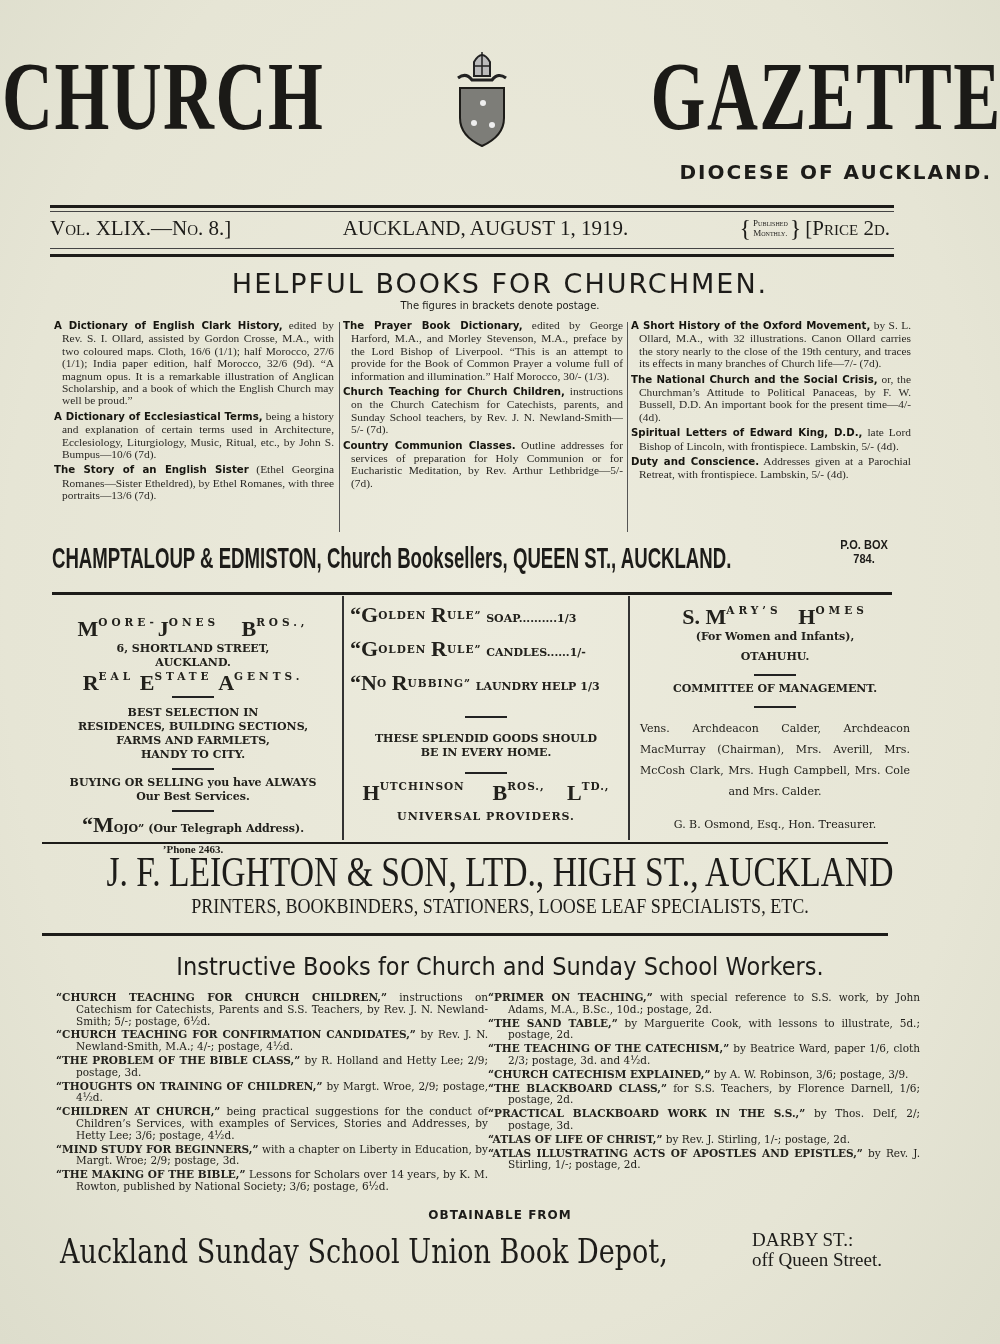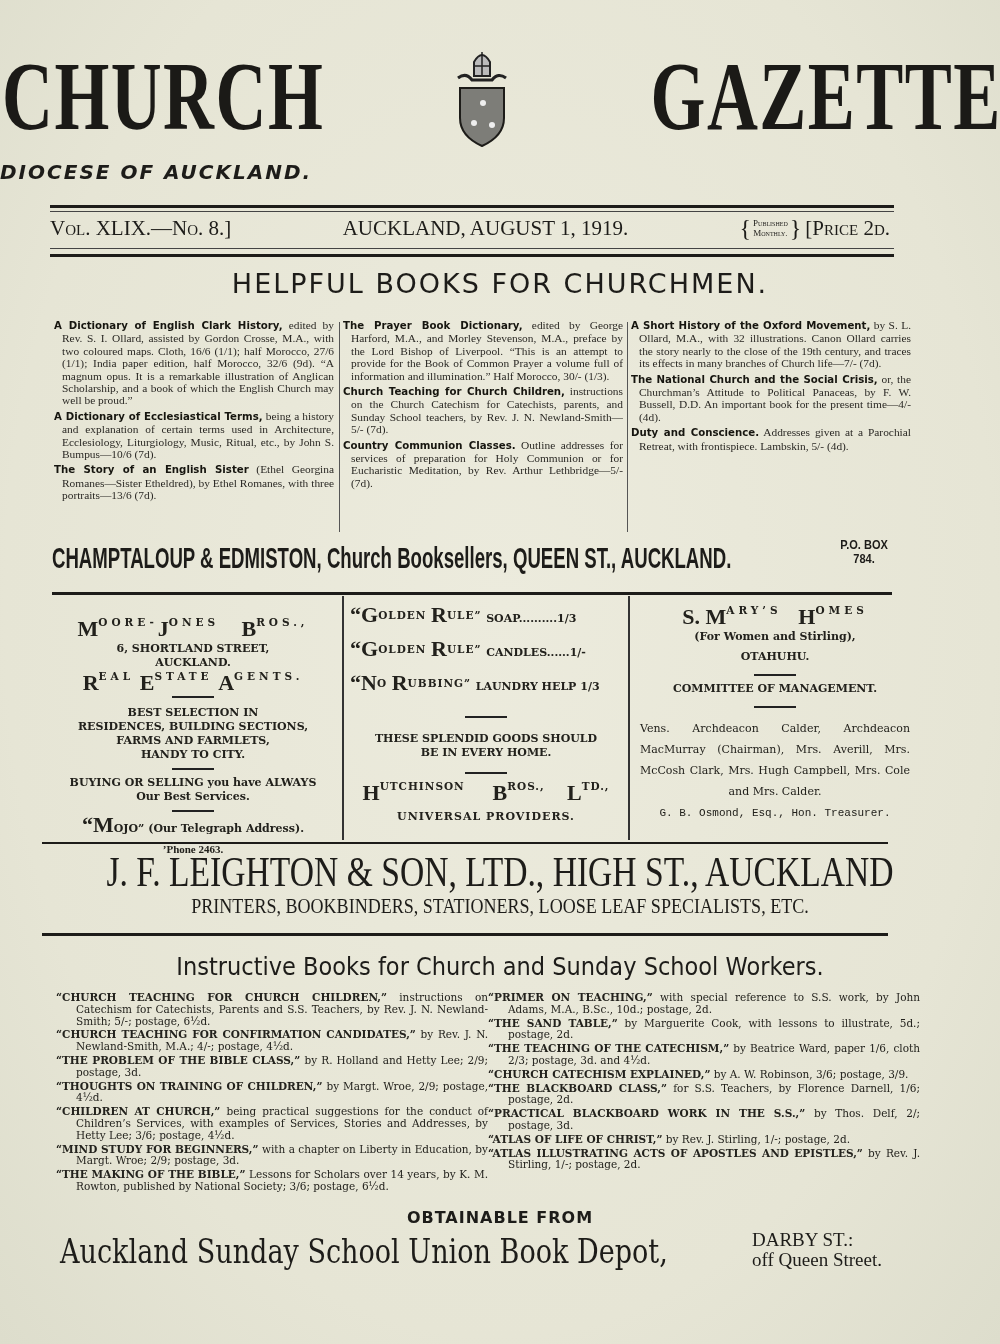--- a/index.html
+++ b/index.html
@@ -5,21 +5,21 @@
   html,body{margin:0;padding:0;}
   body{width:1000px;height:1344px;background:#e9e8d9;color:#1d1c19;font-family:"DejaVu Serif",serif;position:relative;overflow:hidden;}
   .page{position:absolute;left:0;top:0;width:1000px;height:1344px;background:radial-gradient(ellipse at 50% 45%,#ecebdd 0%,#e6e5d5 70%,#ddddcc 100%);}
   .abs{position:absolute;}
   
   .mast{left:60px;top:40px;width:880px;height:120px;}
   .mast-word{position:absolute;top:0;font-family:"Liberation Serif",serif;font-weight:bold;font-size:98px;line-height:112px;transform:scaleX(0.72);color:#1b1a17;letter-spacing:2px;}
   .mast-left{left:-58px;transform-origin:left center;}
   .mast-right{right:-62px;transform-origin:right center;}
   .emblem{position:absolute;left:392px;top:8px;width:60px;height:100px;}
-  .diocese{left:0;width:992px;top:160px;text-align:left;font-family:"DejaVu Sans",sans-serif;font-size:20px;letter-spacing:2px;font-weight:bold;font-style:italic;}
+  .diocese{left:0;width:992px;top:160px;text-align:right;font-family:"DejaVu Sans",sans-serif;font-size:20px;letter-spacing:2px;font-weight:bold;}
   .rule{position:absolute;background:#1d1c19;}
   .thin{position:absolute;background:#444;}
   .issue-bar{left:50px;top:212px;width:840px;height:32px;font-family:"Liberation Serif",serif;font-size:21px;display:flex;align-items:center;justify-content:space-between;}
   .issue-bar .sc{font-variant:small-caps;}
   .pubm{display:inline-flex;align-items:center;gap:2px;font-size:9px;line-height:10px;text-align:center;font-variant:small-caps;}
   .pubm .br{font-size:24px;line-height:24px;font-weight:lighter;}
   .helpful{left:0;width:1000px;top:268px;text-align:center;font-family:"DejaVu Sans",sans-serif;font-size:27px;letter-spacing:2px;}
   .fig{left:0;width:1000px;top:300px;text-align:center;font-family:"DejaVu Sans",sans-serif;font-size:10px;}
   .bcol{position:absolute;top:319px;font-family:"Liberation Serif",serif;font-size:11.4px;line-height:12.4px;text-align:justify;color:#2a2824;}
   .bcol .entry{margin:0 0 3px 0;padding-left:8px;text-indent:-8px;}
@@ -33,21 +33,21 @@
   .cap{font-size:22px;font-family:"Liberation Serif",serif;}
   .sm{font-size:10.5px;letter-spacing:4px;vertical-align:top;}
   .dash{width:42px;height:2px;background:#222;margin:6px auto;}
   .golden{font-size:11px;font-weight:bold;text-align:left;line-height:30px;}
   .leighton{left:0;width:1000px;top:850px;text-align:center;font-family:"Liberation Serif",serif;font-size:42px;line-height:44px;transform:scaleX(0.8);}
   .leighton2{left:0;width:1000px;top:893px;text-align:center;font-family:"Liberation Serif",serif;font-size:22px;transform:scaleX(0.82);}
   .instr{left:0;width:1000px;top:952px;text-align:center;font-family:"DejaVu Sans",sans-serif;font-size:25px;transform:scaleX(0.9);}
   .icol{position:absolute;top:992px;width:432px;font-family:"DejaVu Serif",serif;font-size:10.5px;line-height:11.8px;color:#23221d;text-align:justify;}
   .icol .entry{margin-bottom:2px;padding-left:20px;text-indent:-20px;}
   .icol b{font-weight:bold;}
-  .obt{left:0;width:1000px;top:1208px;text-align:center;font-family:"DejaVu Sans",sans-serif;font-weight:bold;font-size:16px;letter-spacing:1px;}
+  .obt{left:0;width:1000px;top:1208px;text-align:center;font-family:"DejaVu Sans",sans-serif;font-weight:bold;font-size:12px;letter-spacing:1px;}
   .depot{left:60px;top:1232px;font-family:"DejaVu Serif",serif;font-size:33px;transform:scaleX(0.82);transform-origin:left;white-space:nowrap;}
   .darby{left:752px;top:1230px;font-family:"Liberation Serif",serif;font-size:19px;line-height:20px;}
 </style>
 </head>
 <body>
 
 <div class="page">
 
   <div class="abs mast">
     <div class="mast-word mast-left">CHURCH</div>
@@ -75,36 +75,38 @@
         <span><span>Published</span><br><span>Monthly.</span></span>
         <span class="br">}</span>
       </span>
       <span class="sc">[Price 2d.</span>
     </span>
   </div>
   <div class="thin" style="left:50px;top:248px;width:844px;height:1px;"></div>
   <div class="rule" style="left:50px;top:254px;width:844px;height:3px;"></div>
 
   <div class="abs helpful">HELPFUL BOOKS FOR CHURCHMEN.</div>
+  <div class="abs fig">The figures in brackets denote postage.</div>
 
   <div class="bcol" style="left:54px;width:280px;">
     <div class="entry"><b>A Dictionary of English Clark History,</b><span> edited by Rev. S. I. Ollard, assisted by Gordon Crosse, M.A., with two coloured maps. Cloth, 16/6 (1/1); half Morocco, 27/6 (1/1); India paper edition, half Morocco, 32/6 (9d). “A magnum opus. It is a remarkable illustration of Anglican Scholarship, and a book of which the English Church may well be proud.”</span></div>
     <div class="entry"><b>A Dictionary of Ecclesiastical Terms,</b><span> being a history and explanation of certain terms used in Architecture, Ecclesiology, Liturgiology, Music, Ritual, etc., by John S. Bumpus—10/6 (7d).</span></div>
     <div class="entry"><b>The Story of an English Sister</b><span> (Ethel Georgina Romanes—Sister Etheldred), by Ethel Romanes, with three portraits—13/6 (7d).</span></div>
   </div>
   <div class="vsep" style="left:339px;top:322px;height:210px;"></div>
   <div class="bcol" style="left:343px;width:280px;">
     <div class="entry"><b>The Prayer Book Dictionary,</b><span> edited by George Harford, M.A., and Morley Stevenson, M.A., preface by the Lord Bishop of Liverpool. “This is an attempt to provide for the Book of Common Prayer a volume full of information and illumination.” Half Morocco, 30/- (1/3).</span></div>
     <div class="entry"><b>Church Teaching for Church Children,</b><span> instructions on the Church Catechism for Catechists, parents, and Sunday School teachers, by Rev. J. N. Newland-Smith—5/- (7d).</span></div>
     <div class="entry"><b>Country Communion Classes.</b><span> Outline addresses for services of preparation for Holy Communion or for Eucharistic Meditation, by Rev. Arthur Lethbridge—5/- (7d).</span></div>
   </div>
   <div class="vsep" style="left:627px;top:322px;height:210px;"></div>
   <div class="bcol" style="left:631px;width:280px;">
     <div class="entry"><b>A Short History of the Oxford Movement,</b><span> by S. L. Ollard, M.A., with 32 illustrations. Canon Ollard carries the story nearly to the close of the 19th century, and traces its effects in many branches of Church life—7/- (7d).</span></div>
     <div class="entry"><b>The National Church and the Social Crisis,</b><span> or, the Churchman’s Attitude to Political Panaceas, by F. W. Bussell, D.D. An important book for the present time—4/- (4d).</span></div>
+    <div class="entry"><b>Spiritual Letters of Edward King, D.D.,</b><span> late Lord Bishop of Lincoln, with frontispiece. Lambskin, 5/- (4d).</span></div>
     <div class="entry"><b>Duty and Conscience.</b><span> Addresses given at a Parochial Retreat, with frontispiece. Lambskin, 5/- (4d).</span></div>
   </div>
 
   <div class="abs champ">CHAMPTALOUP &amp; EDMISTON, Church Booksellers, QUEEN ST., AUCKLAND.</div>
   <div class="abs pobox">
     <div>P.O. BOX</div>
     <div>784.</div>
   </div>
   <div class="rule" style="left:52px;top:592px;width:840px;height:3px;"></div>
 
@@ -143,27 +145,27 @@
       <span class="cap">H</span><span class="sm" style="letter-spacing:1px">UTCHINSON</span>&nbsp;&nbsp;&nbsp;&nbsp;&nbsp;<span class="cap">B</span><span class="sm" style="letter-spacing:1px">ROS.,</span>&nbsp;&nbsp;&nbsp;&nbsp;<span class="cap">L</span><span class="sm" style="letter-spacing:1px">TD.,</span>
     </div>
     <div class="line" style="margin-top:4px;letter-spacing:1px;">UNIVERSAL PROVIDERS.</div>
   </div>
   <div class="vsep" style="left:628px;top:596px;height:244px;background:#333;width:2px;"></div>
 
   <div class="ad" style="left:634px;width:282px;">
     <div style="margin-top:8px;font-weight:bold;">
       <span class="cap">S. M</span><span class="sm">ARY’S</span>&nbsp;&nbsp;&nbsp;<span class="cap">H</span><span class="sm">OMES</span>
     </div>
-    <div class="line">(For Women and Stirling),</div>
+    <div class="line">(For Women and Infants),</div>
     <div class="line" style="margin-top:6px;">OTAHUHU.</div>
     <div class="dash" style="margin-top:10px;"></div>
     <div class="line" style="">COMMITTEE OF MANAGEMENT.</div>
     <div class="dash" style="margin-top:10px;"></div>
     <div class="line" style="margin-top:10px;font-weight:normal;line-height:21px;text-align:justify;text-align-last:center;padding:0 6px;">Vens. Archdeacon Calder, Archdeacon MacMurray (Chairman), Mrs. Averill, Mrs. McCosh Clark, Mrs. Hugh Campbell, Mrs. Cole and Mrs. Calder.</div>
-    <div class="line" style="margin-top:4px;font-weight:normal;font-family:Liberation Mono, monospace;">G. B. Osmond, Esq., Hon. Treasurer.</div>
+    <div class="line" style="margin-top:16px;font-weight:normal;">G. B. Osmond, Esq., Hon. Treasurer.</div>
   </div>
 
   <div class="rule" style="left:42px;top:842px;width:846px;height:2px;"></div>
 
   <div class="abs leighton">J. F. LEIGHTON &amp; SON, LTD., HIGH ST., AUCKLAND</div>
   <div class="abs leighton2">PRINTERS, BOOKBINDERS, STATIONERS, LOOSE LEAF SPECIALISTS, ETC.</div>
   <div class="rule" style="left:42px;top:933px;width:846px;height:3px;"></div>
 
   <div class="abs instr">Instructive Books for Church and Sunday School Workers.</div>
 

